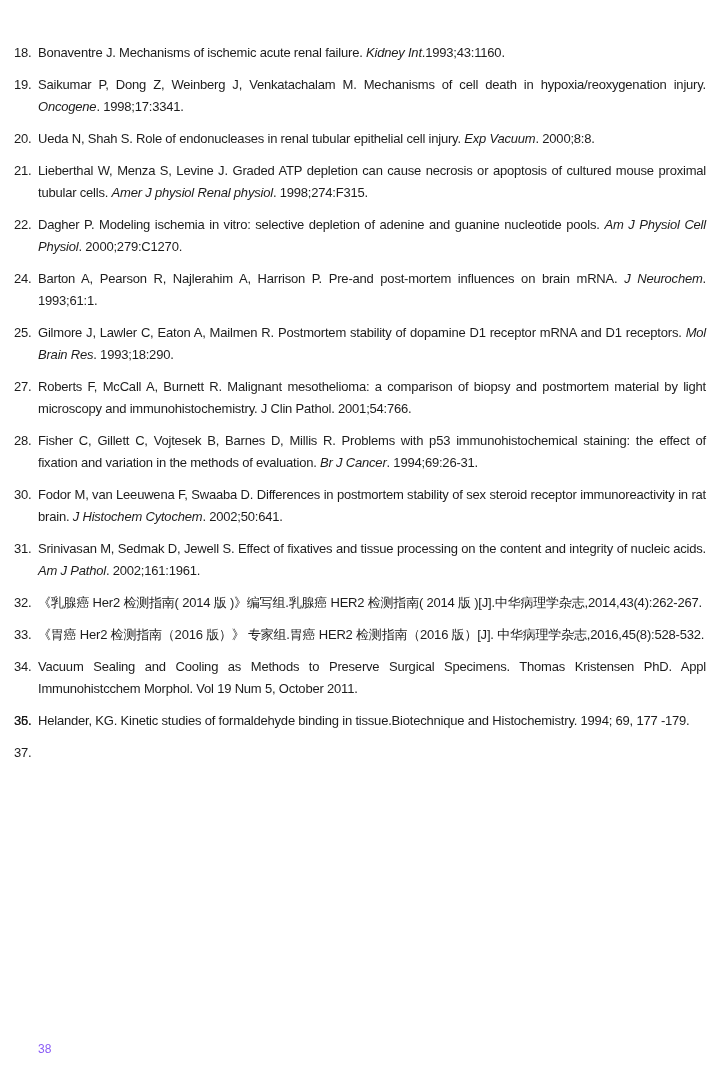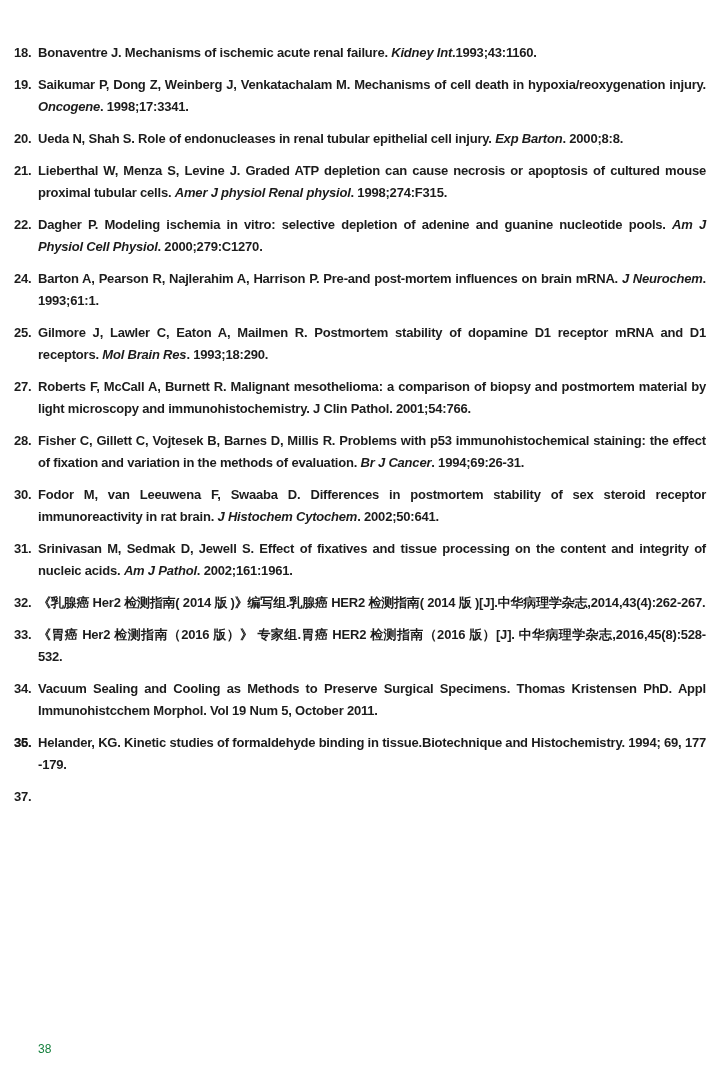--- a/index.html
+++ b/index.html
@@ -16,46 +16,45 @@
     padding: 42px 14px 0 14px;
     overflow: hidden;
   }
   .ref-list { width: 100%; }
   .ref-item {
     position: relative;
     padding-left: 24px;
     margin-bottom: 10px;
     line-height: 22px;
     text-align: justify;
-    font-weight: bold;
   }
   .ref-num {
     position: absolute;
     left: 0;
     top: 0;
     text-align: left;
   }
   .italic { font-style: italic; }
   .page-number {
     position: absolute;
     left: 38px;
     bottom: 18px;
     font-size: 12px;
-    color: #15803d;
+    color: #8b5cf6;
     letter-spacing: 0;
   }
 </style>
 </head>
 <body>
 
 <div class="page">
   <div class="ref-list">
       <div class="ref-item"><span class="ref-num">18.</span><span><span>Bonaventre J. Mechanisms of ischemic acute renal failure. </span><span class="italic">Kidney Int</span><span>.1993;43:1160.</span></span></div>
       <div class="ref-item"><span class="ref-num">19.</span><span><span>Saikumar P, Dong Z, Weinberg J, Venkatachalam M. Mechanisms of cell death in hypoxia/reoxygenation injury. </span><span class="italic">Oncogene</span><span>. 1998;17:3341.</span></span></div>
-      <div class="ref-item"><span class="ref-num">20.</span><span><span>Ueda N, Shah S. Role of endonucleases in renal tubular epithelial cell injury. </span><span class="italic">Exp Barton</span><span>. 2000;8:8.</span></span></div>
+      <div class="ref-item"><span class="ref-num">20.</span><span><span>Ueda N, Shah S. Role of endonucleases in renal tubular epithelial cell injury. </span><span class="italic">Exp Vacuum</span><span>. 2000;8:8.</span></span></div>
       <div class="ref-item"><span class="ref-num">21.</span><span><span>Lieberthal W, Menza S, Levine J. Graded ATP depletion can cause necrosis or apoptosis of cultured mouse proximal tubular cells. </span><span class="italic">Amer J physiol Renal physiol</span><span>. 1998;274:F315.</span></span></div>
       <div class="ref-item"><span class="ref-num">22.</span><span><span>Dagher P. Modeling ischemia in vitro: selective depletion of adenine and guanine nucleotide pools. </span><span class="italic">Am J Physiol Cell Physiol</span><span>. 2000;279:C1270.</span></span></div>
       <div class="ref-item"><span class="ref-num">24.</span><span><span>Barton A, Pearson R, Najlerahim A, Harrison P. Pre-and post-mortem influences on brain mRNA. </span><span class="italic">J Neurochem</span><span>. 1993;61:1.</span></span></div>
       <div class="ref-item"><span class="ref-num">25.</span><span><span>Gilmore J, Lawler C, Eaton A, Mailmen R. Postmortem stability of dopamine D1 receptor mRNA and D1 receptors. </span><span class="italic">Mol Brain Res</span><span>. 1993;18:290.</span></span></div>
       <div class="ref-item"><span class="ref-num">27.</span><span><span>Roberts F, McCall A, Burnett R. Malignant mesothelioma: a comparison of biopsy and postmortem material by light microscopy and immunohistochemistry. J Clin Pathol. 2001;54:766.</span></span></div>
       <div class="ref-item"><span class="ref-num">28.</span><span><span>Fisher C, Gillett C, Vojtesek B, Barnes D, Millis R. Problems with p53 immunohistochemical staining: the effect of fixation and variation in the methods of evaluation. </span><span class="italic">Br J Cancer</span><span>. 1994;69:26-31.</span></span></div>
       <div class="ref-item"><span class="ref-num">30.</span><span><span>Fodor M, van Leeuwena F, Swaaba D. Differences in postmortem stability of sex steroid receptor immunoreactivity in rat brain. </span><span class="italic">J Histochem Cytochem</span><span>. 2002;50:641.</span></span></div>
       <div class="ref-item"><span class="ref-num">31.</span><span><span>Srinivasan M, Sedmak D, Jewell S. Effect of fixatives and tissue processing on the content and integrity of nucleic acids. </span><span class="italic">Am J Pathol</span><span>. 2002;161:1961.</span></span></div>
       <div class="ref-item"><span class="ref-num">32.</span><span><span>《乳腺癌 Her2 检测指南( 2014 版 )》编写组.乳腺癌 HER2 检测指南( 2014 版 )[J].中华病理学杂志,2014,43(4):262-267.</span></span></div>
       <div class="ref-item"><span class="ref-num">33.</span><span><span>《胃癌 Her2 检测指南（2016 版）》 专家组.胃癌 HER2 检测指南（2016 版）[J]. 中华病理学杂志,2016,45(8):528-532.</span></span></div>

